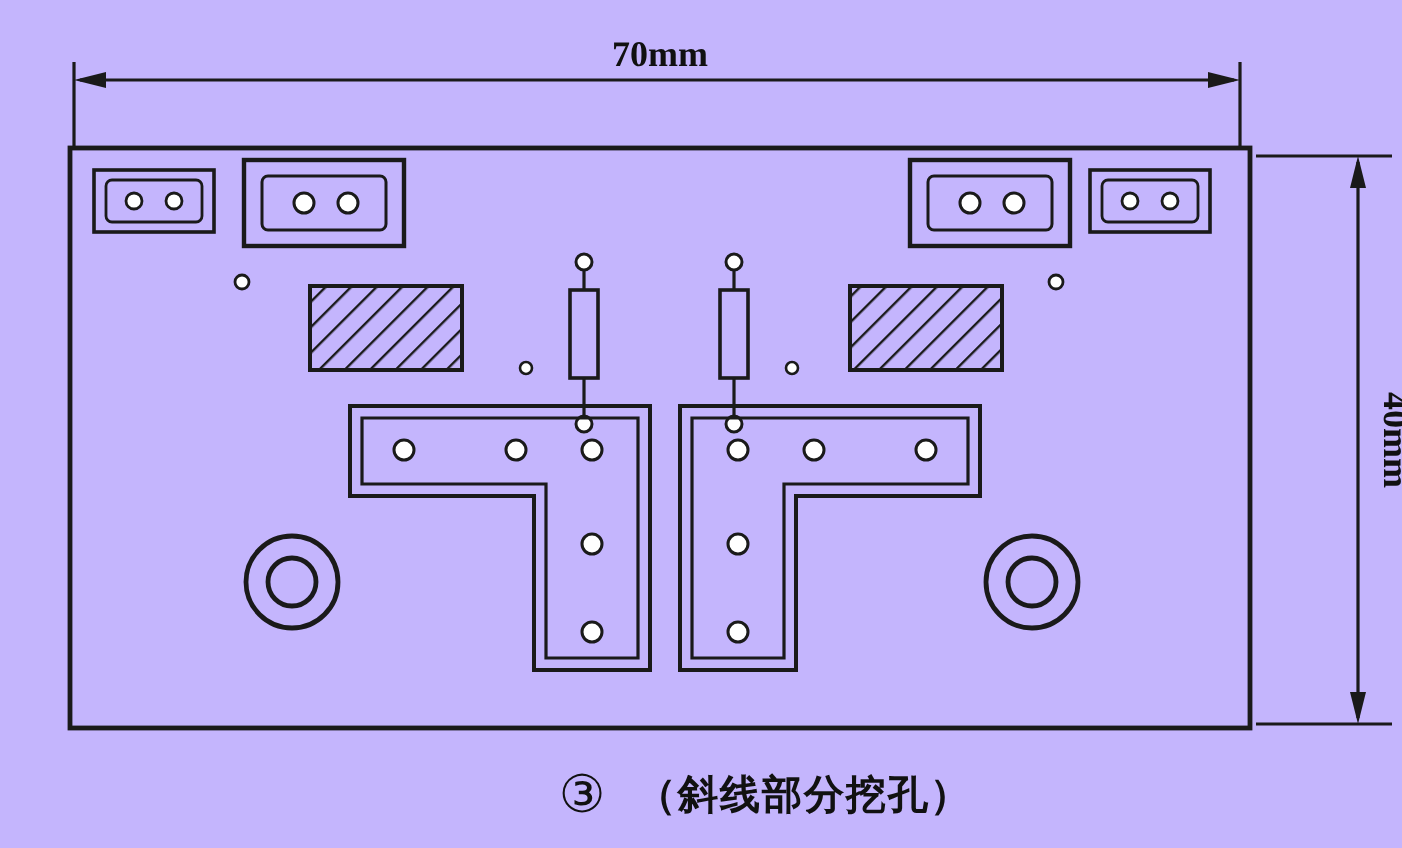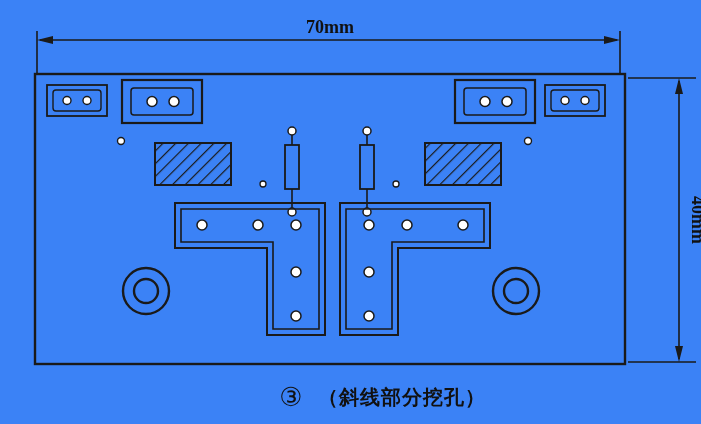--- a/index.html
+++ b/index.html
@@ -5,21 +5,21 @@
   html, body {
     margin: 0;
     padding: 0;
     background: #ffffff;
     font-family: "Liberation Serif", "DejaVu Serif", serif;
   }
   .stage {
     position: relative;
     width: 701px;
     height: 424px;
-    background: #3b82f6;
+    background: #c4b5fd;
     overflow: hidden;
   }
   svg { display: block; }
   .ink-line   { stroke: #1a1a1a; fill: none; }
   .ink-fill   { fill: #1a1a1a; stroke: none; }
   .pad-circle { stroke: #1a1a1a; fill: #ffffff; }
   text.dim-label {
     font-family: "Liberation Serif", "DejaVu Serif", serif;
     font-weight: bold;
     font-size: 18px;

